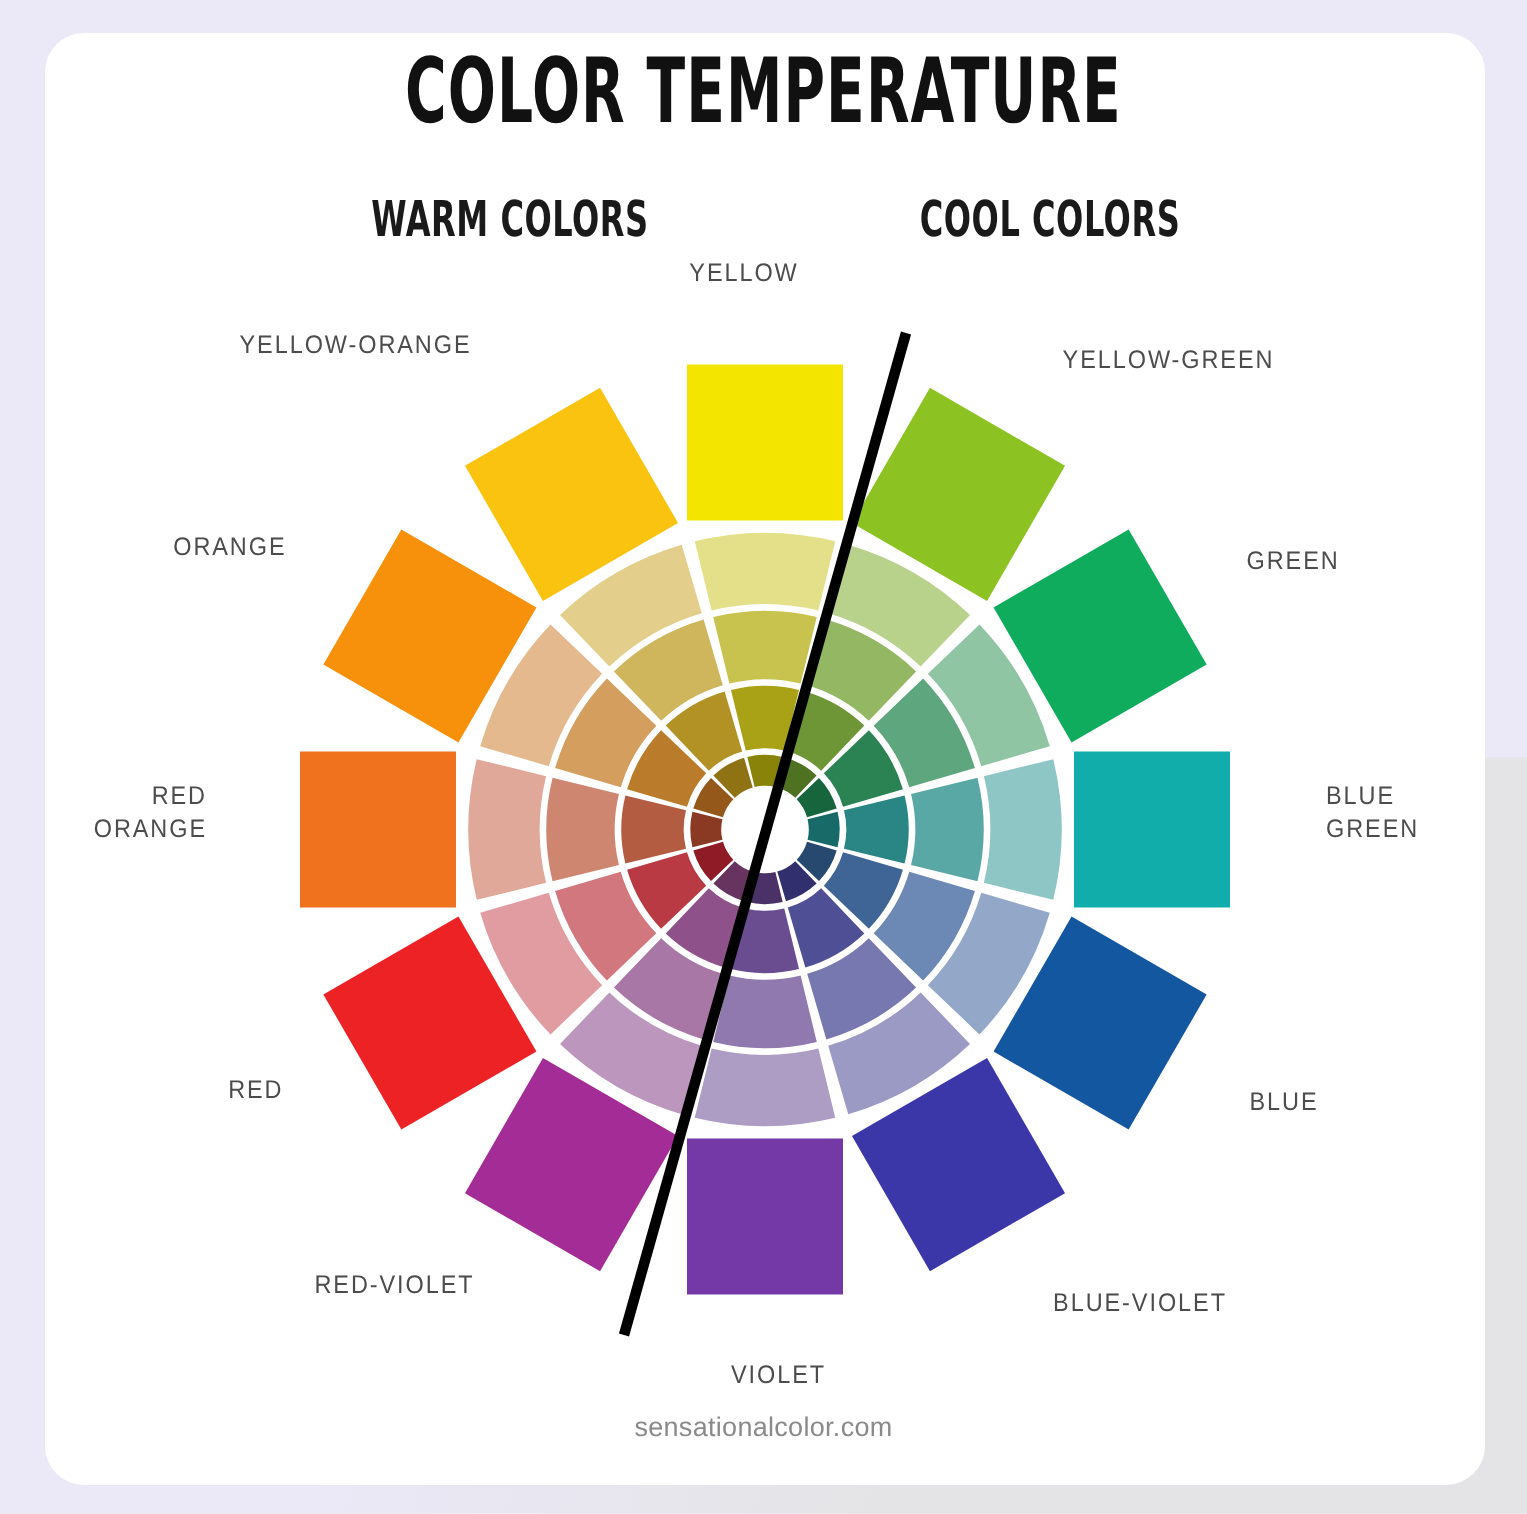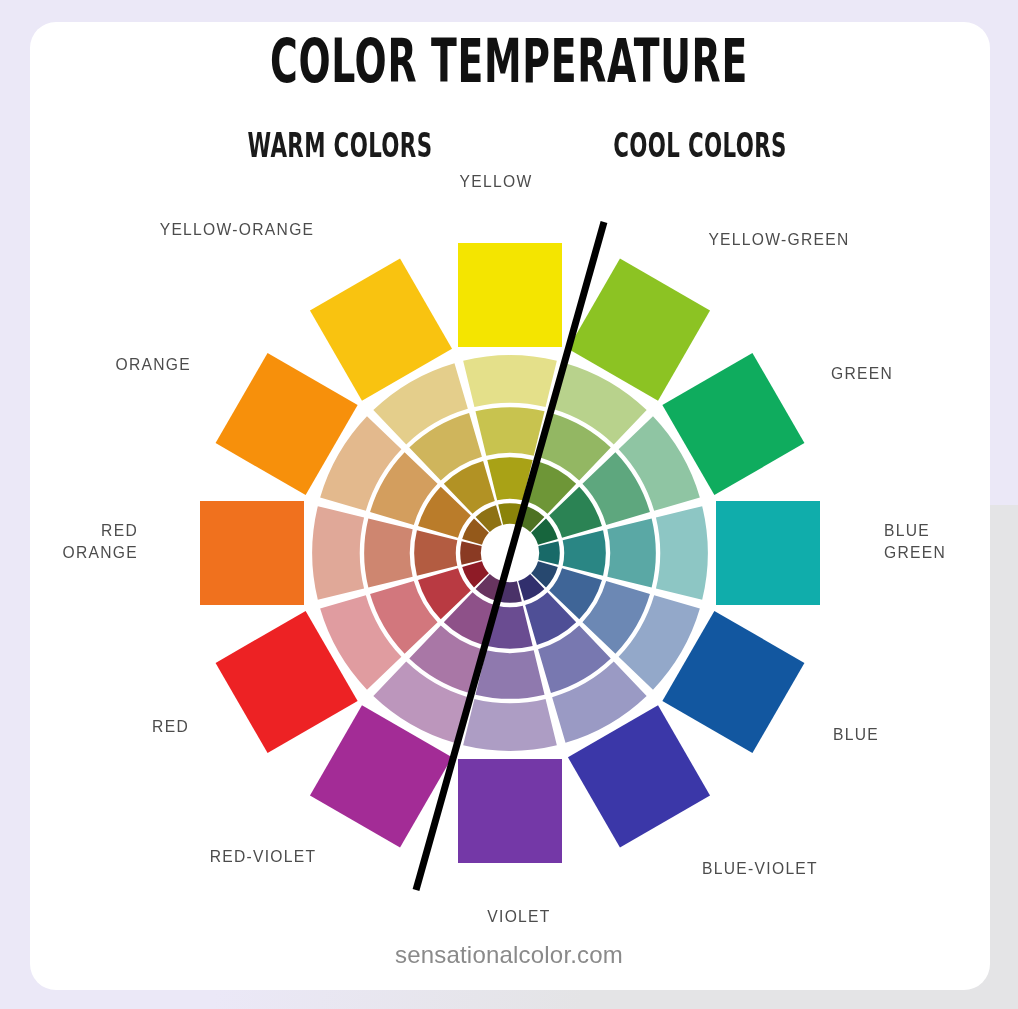--- a/index.html
+++ b/index.html
@@ -39,21 +39,21 @@
     position:absolute;color:#4c4c4c;font-size:17px;letter-spacing:1.4px;
     font-weight:500;white-space:pre-line;line-height:1.28;
     transform:scaleX(.92);
   }
   .hl-c{transform-origin:50% 50%;text-align:center;}
   .hl-r{transform-origin:0% 50%;text-align:left;}
   .hl-l{transform-origin:100% 50%;text-align:right;}
 
   #wm{
     position:absolute;left:0;top:941px;width:1018px;text-align:center;
-    color:#8a8a8a;font-size:24px;letter-spacing:.2px;
+    color:#8a8a8a;font-size:18px;letter-spacing:.2px;
   }
   svg{display:block;}
 </style>
 </head>
 <body>
 
 <div id="bg-gray-br"></div>
 <div id="card"></div>
 
 <div id="stage">

